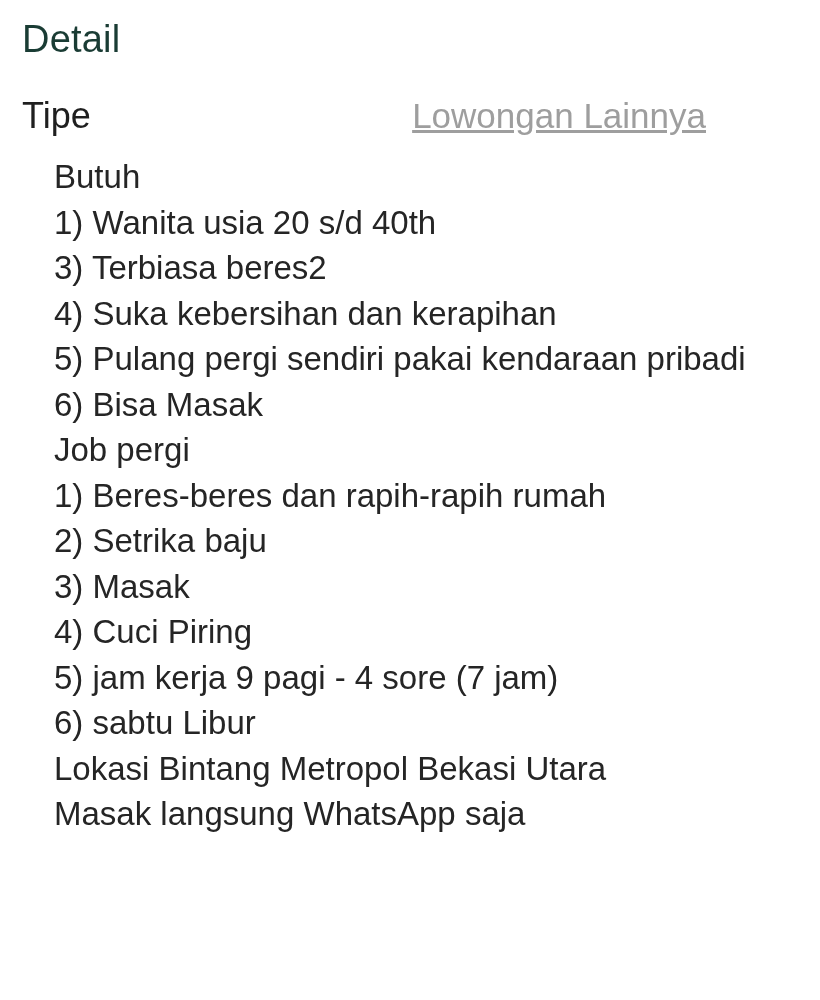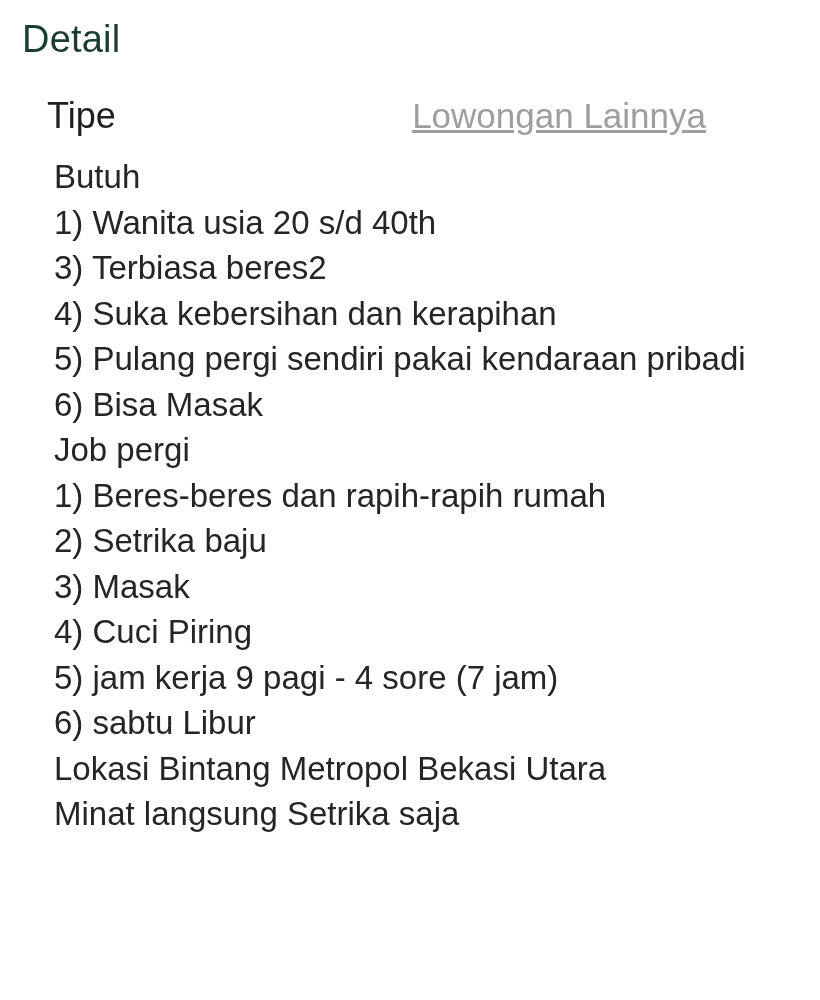--- a/index.html
+++ b/index.html
@@ -26,21 +26,20 @@
     line-height: 46px;
     font-weight: 500;
     color: #1a3c34;
     letter-spacing: 0.2px;
   }
   .field-row {
     margin-top: 32px;
     display: flex;
     justify-content: space-between;
     align-items: baseline;
-    margin-left: 25px;
   }
   .field-label {
     font-size: 36px;
     line-height: 44px;
     font-weight: 400;
     color: #1f1f1f;
   }
   .field-value {
     font-size: 35px;
     line-height: 44px;
@@ -90,16 +89,16 @@
       <div class="desc-line">5) Pulang pergi sendiri pakai kendaraan pribadi</div>
       <div class="desc-line">6) Bisa Masak</div>
       <div class="desc-line">Job pergi</div>
       <div class="desc-line">1) Beres-beres dan rapih-rapih rumah</div>
       <div class="desc-line">2) Setrika baju</div>
       <div class="desc-line">3) Masak</div>
       <div class="desc-line">4) Cuci Piring</div>
       <div class="desc-line">5) jam kerja 9 pagi - 4 sore (7 jam)</div>
       <div class="desc-line">6) sabtu Libur</div>
       <div class="desc-line">Lokasi Bintang Metropol Bekasi Utara</div>
-      <div class="desc-line">Minat langsung Setrika saja</div>
+      <div class="desc-line">Masak langsung WhatsApp saja</div>
     </div>
 
 </div>
 
 </body></html>

